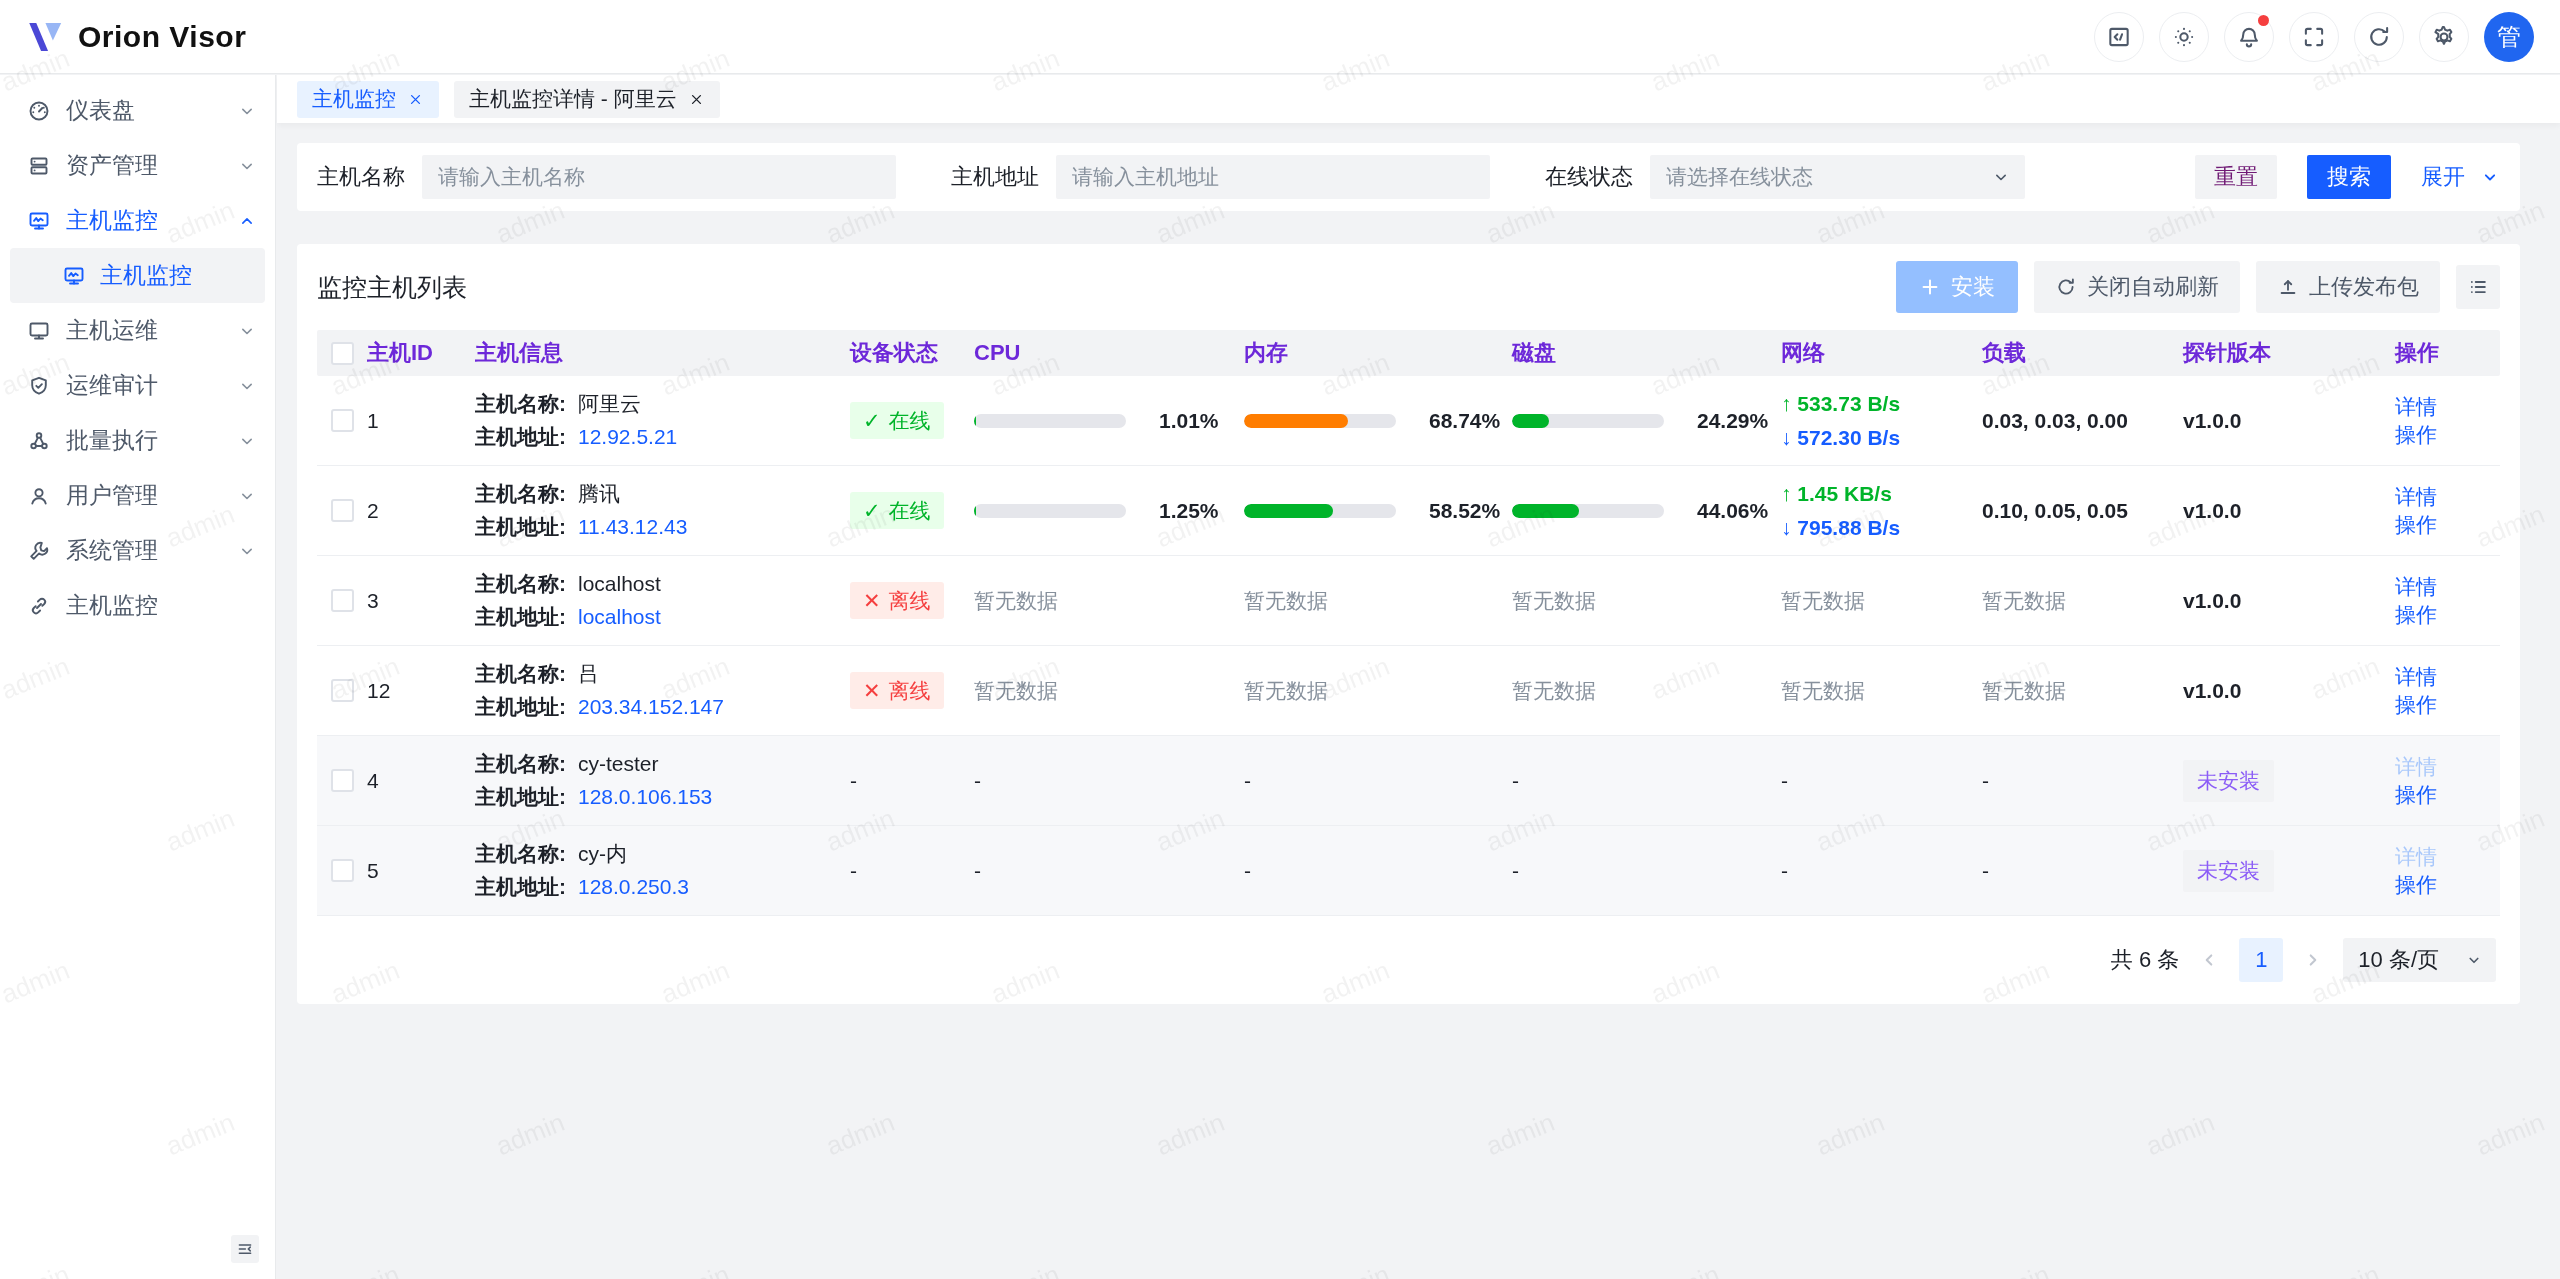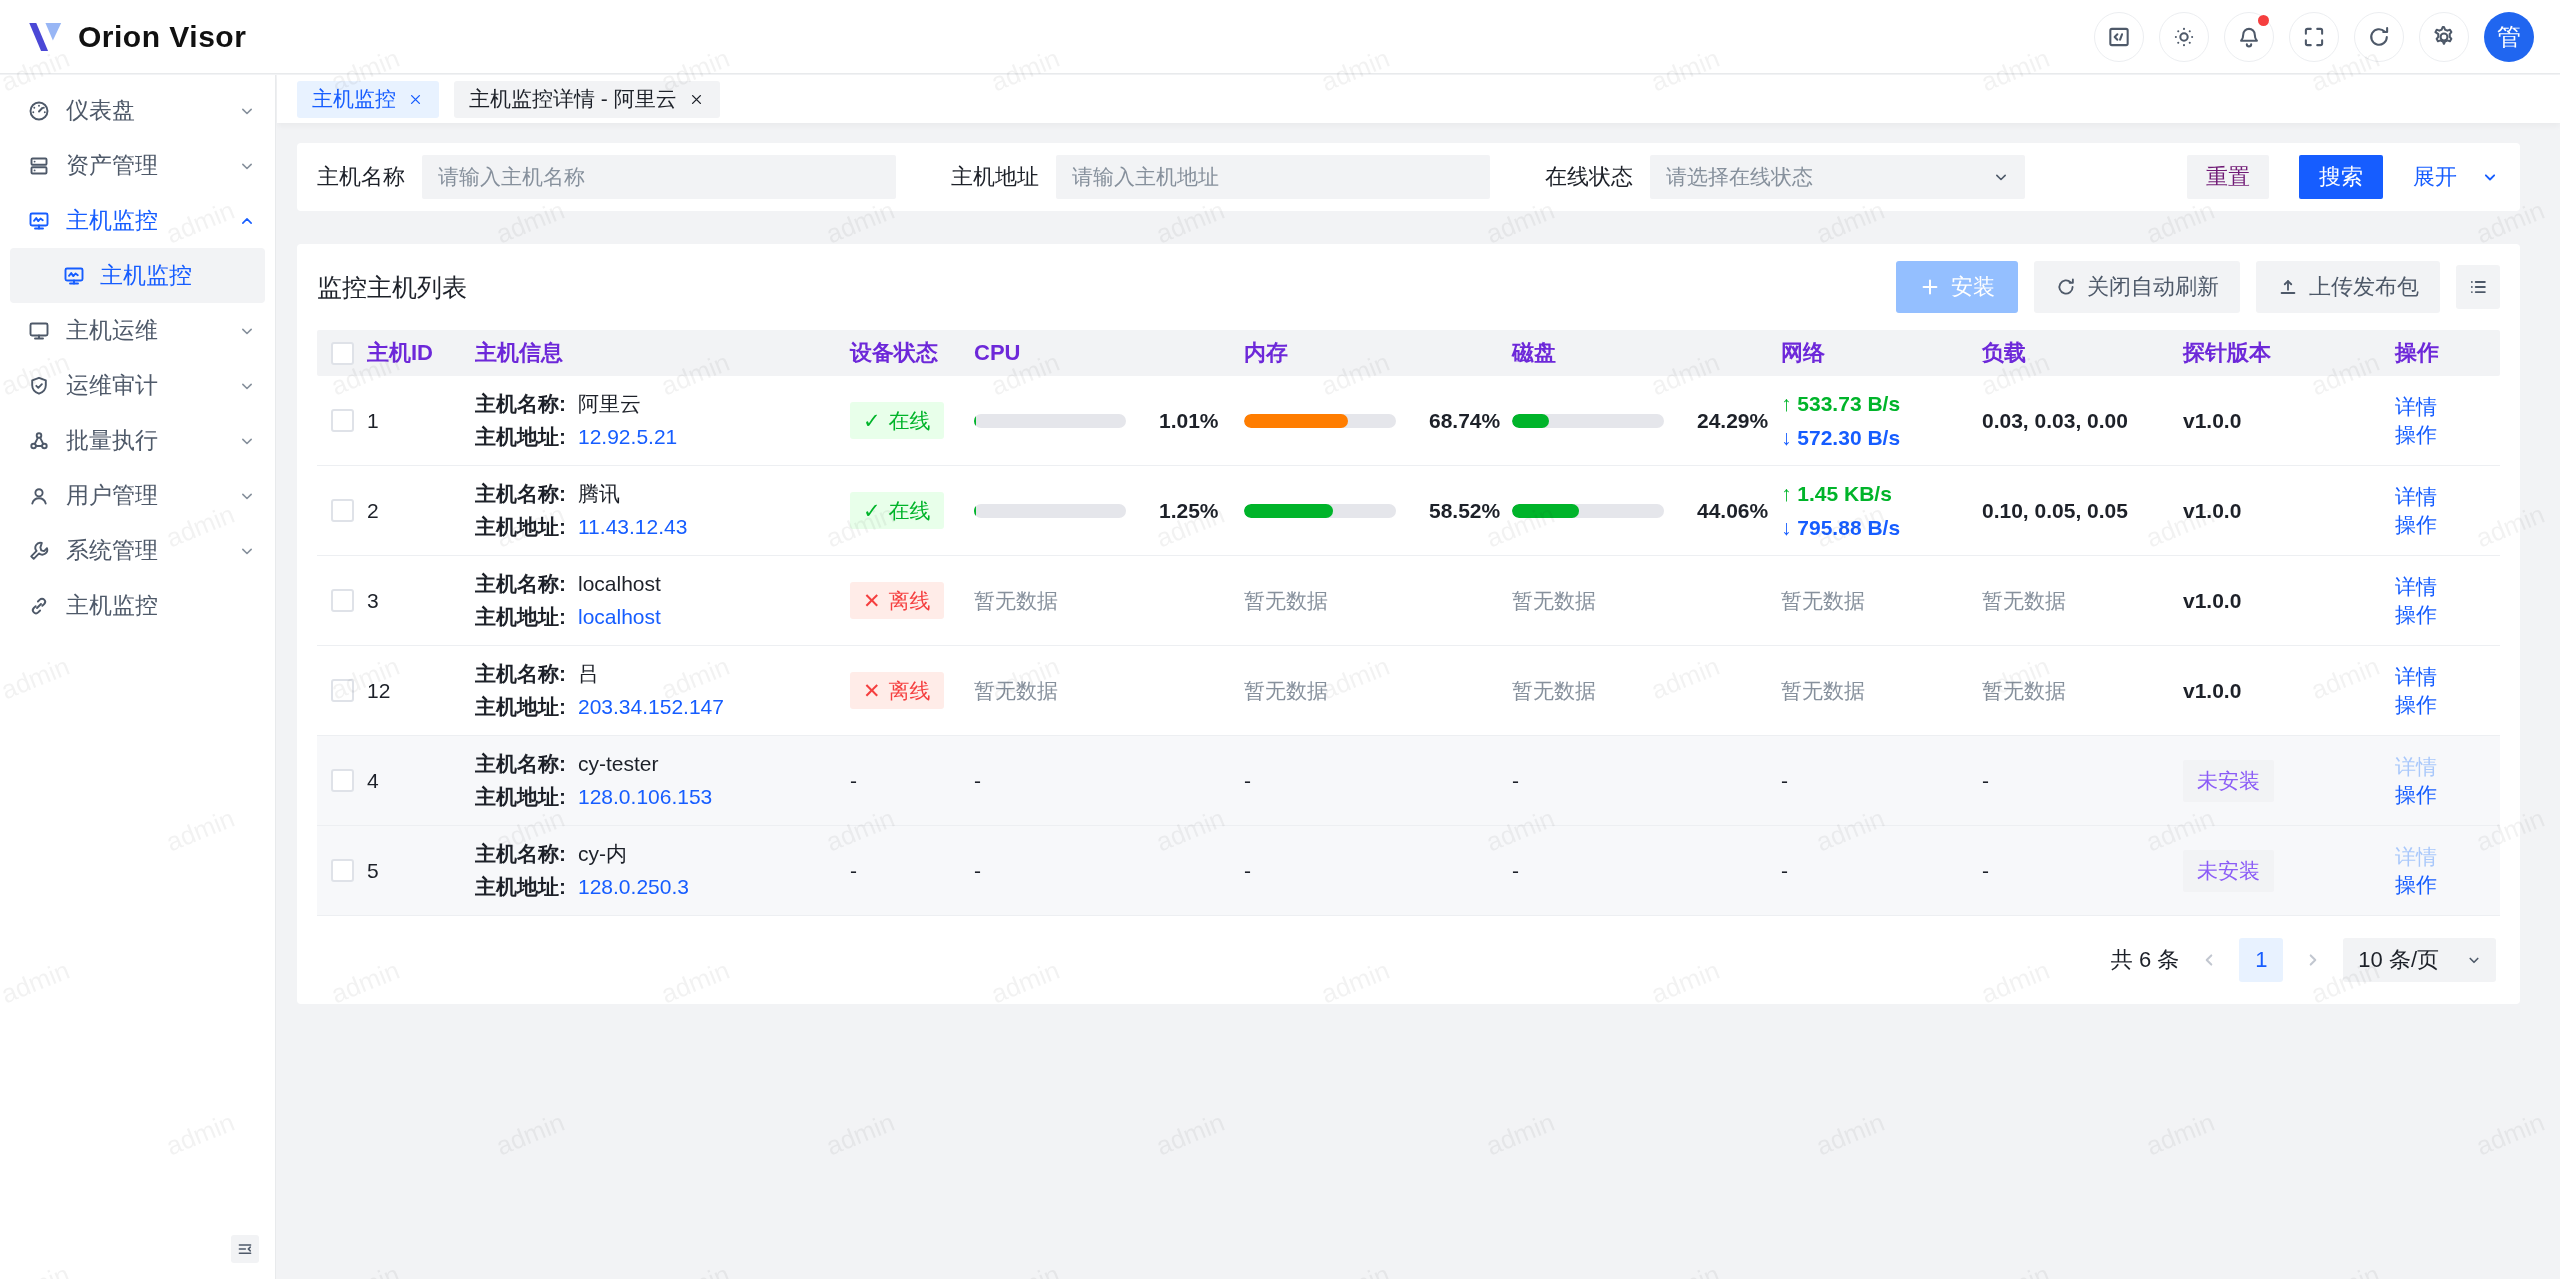--- a/index.html
+++ b/index.html
@@ -64,21 +64,21 @@
     font-family:inherit; }
   .f-input input::placeholder { color:#86909c; }
   .f-select { height:44px; background:#f2f3f5; border-radius:2px; display:flex; align-items:center;
     justify-content:space-between; padding:0 14px 0 16px; cursor:pointer; }
   .f-select .ph { color:#86909c; font-size:21px; }
   .f-select svg { width:20px; height:20px; color:#4e5969; }
   .filter-actions { margin-left:auto; display:flex; align-items:center; gap:30px; }
   .btn { border:none; border-radius:2px; font-size:22px; height:44px; cursor:pointer; font-family:inherit; }
   .btn-secondary { background:#f2f3f5; color:#701a75; padding:0 19px; }
   .btn-primary { background:#165dff; color:#fff; padding:0 20px; }
-  .expand-link { display:flex; align-items:center; gap:23px; color:#165dff; font-size:22px; cursor:pointer; }
+  .expand-link { display:flex; align-items:center; gap:15px; color:#165dff; font-size:22px; cursor:pointer; }
   .expand-link svg { width:20px; height:20px; }
 
   
   .table-card { background:#fff; border-radius:4px; margin-top:33px; padding:17px 20px 14px; }
   .card-head { display:flex; align-items:center; justify-content:space-between; margin-bottom:17px; }
   .card-title { font-size:25px; font-weight:normal; color:#1d2129; }
   .head-actions { display:flex; align-items:center; gap:16px; }
   .hbtn { display:flex; align-items:center; gap:10px; height:52px; border:none; border-radius:3px;
     font-size:22px; cursor:pointer; font-family:Liberation Sans, sans-serif; }
   .btn-install { background:#94bfff; color:#fff; padding:0 23px; }

